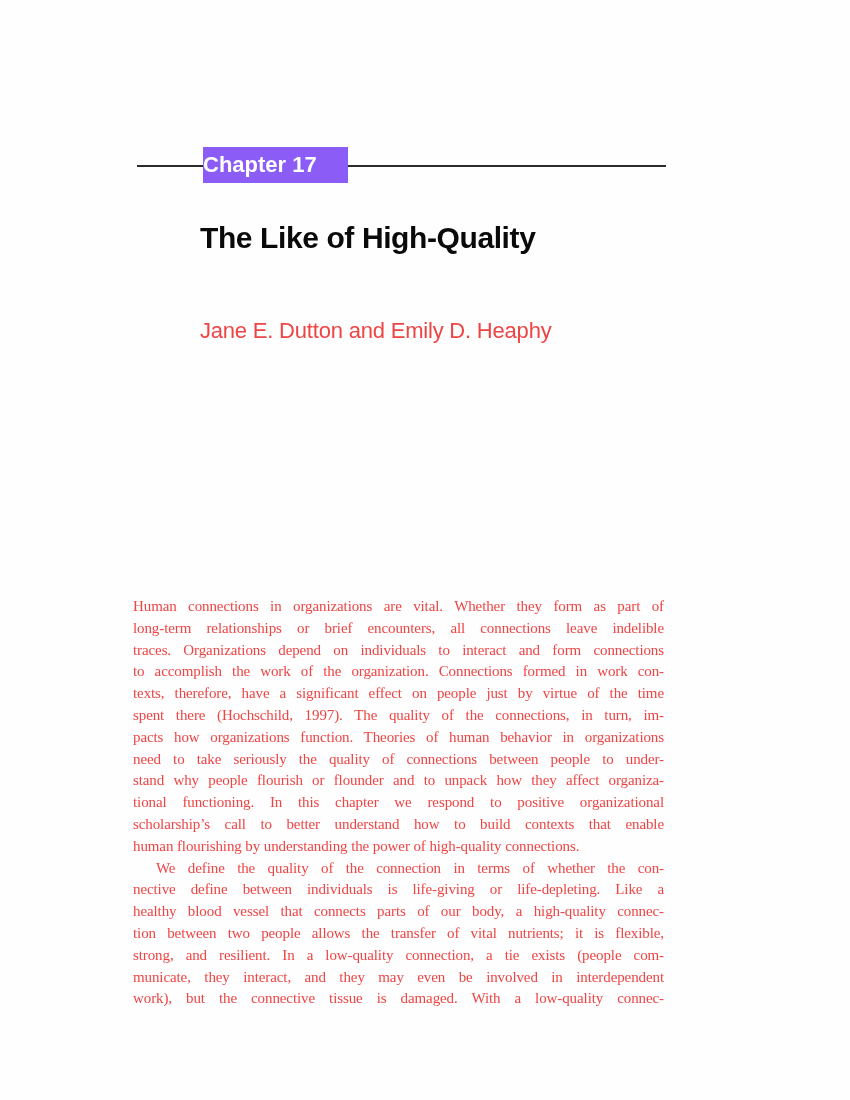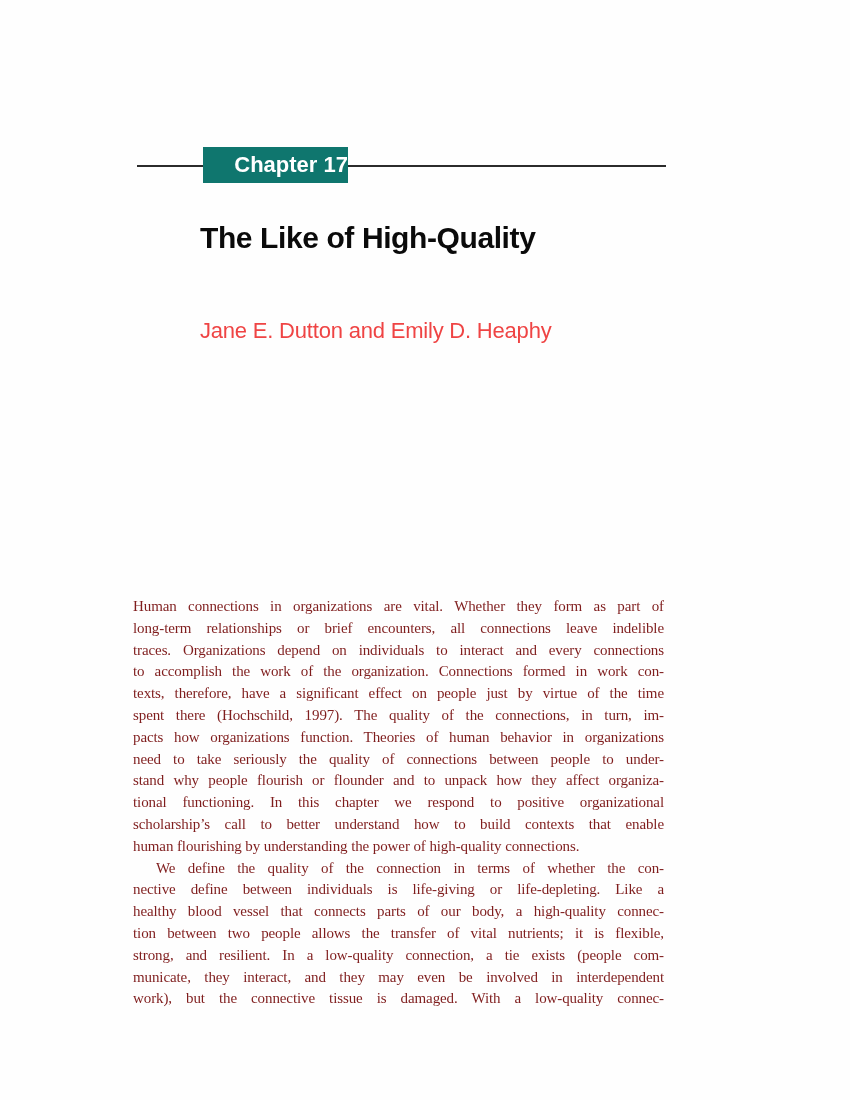--- a/index.html
+++ b/index.html
@@ -21,24 +21,24 @@
     width: 529px;
     height: 2px;
     background: #2b2b2b;
   }
   .chapter-box {
     position: absolute;
     left: 203px;
     top: 147px;
     width: 145px;
     height: 36px;
-    background: #0f766e;
+    background: #8b5cf6;
     display: flex;
     align-items: center;
-    justify-content: flex-end;
+    justify-content: flex-start;
   }
   .chapter-box span {
     color: #ffffff;
     font-weight: bold;
     font-size: 22px;
     letter-spacing: 0px;
     font-family: "Liberation Sans", sans-serif;
   }
 
   
@@ -60,21 +60,21 @@
     font-size: 22px;
     letter-spacing: -0.2px;
   }
 
   
   .body-text {
     position: absolute;
     left: 133px;
     top: 596px;
     width: 531px;
-    color: #7f1d1d;
+    color: #ef4444;
     font-family: "Liberation Serif", serif;
     font-size: 15px;
     letter-spacing: -0.1px;
   }
   .para { margin: 0; }
   .bodyline {
     line-height: 21.8px;
     text-align: justify;
     text-align-last: justify;
     white-space: normal;
@@ -96,21 +96,21 @@
   <div class="title">
     <div>The Like of High-Quality</div>
   </div>
 
   <div class="byline">Jane E. Dutton and Emily D. Heaphy</div>
 
   <div class="body-text">
       <div class="para">
         <div class="bodyline">Human connections in organizations are vital. Whether they form as part of</div>
         <div class="bodyline">long-term relationships or brief encounters, all connections leave indelible</div>
-        <div class="bodyline">traces. Organizations depend on individuals to interact and every connections</div>
+        <div class="bodyline">traces. Organizations depend on individuals to interact and form connections</div>
         <div class="bodyline">to accomplish the work of the organization. Connections formed in work con-</div>
         <div class="bodyline">texts, therefore, have a significant effect on people just by virtue of the time</div>
         <div class="bodyline">spent there (Hochschild, 1997). The quality of the connections, in turn, im-</div>
         <div class="bodyline">pacts how organizations function. Theories of human behavior in organizations</div>
         <div class="bodyline">need to take seriously the quality of connections between people to under-</div>
         <div class="bodyline">stand why people flourish or flounder and to unpack how they affect organiza-</div>
         <div class="bodyline">tional functioning. In this chapter we respond to positive organizational</div>
         <div class="bodyline">scholarship’s call to better understand how to build contexts that enable</div>
         <div class="bodyline lastline">human flourishing by understanding the power of high-quality connections.</div>
       </div>

